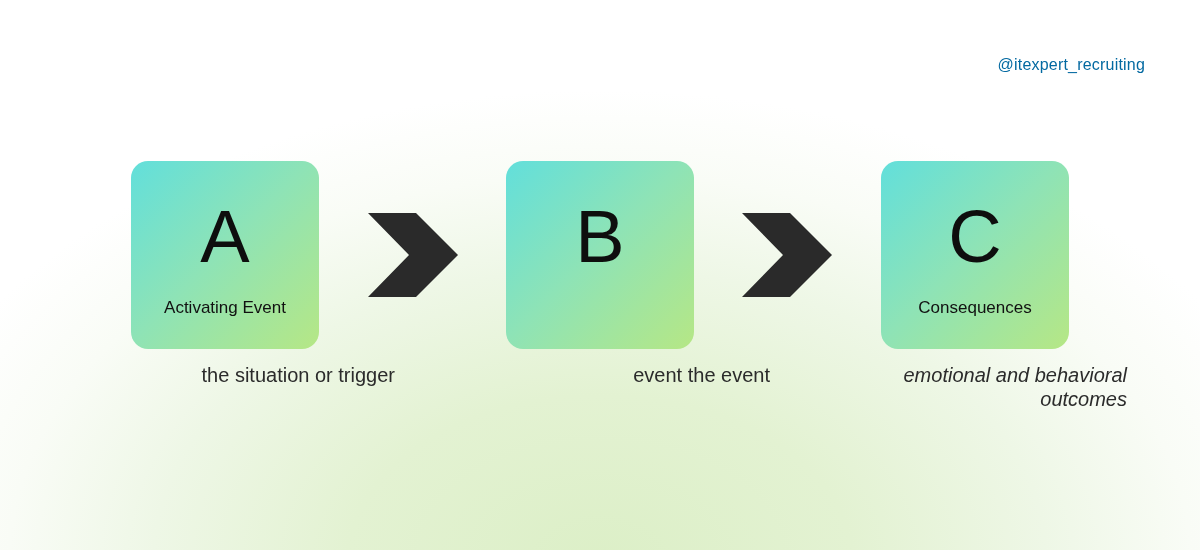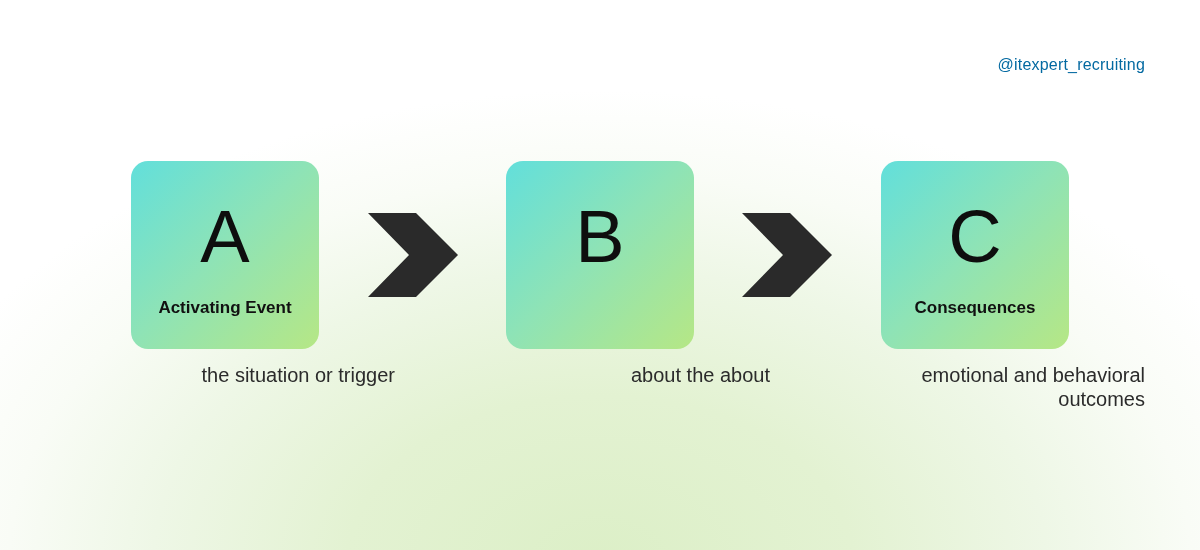--- a/index.html
+++ b/index.html
@@ -57,21 +57,20 @@
       font-weight: 400;
     }
     .card-label {
       position: absolute;
       left: 0; right: 0;
       top: 136px;
       text-align: center;
       font-size: 17px;
       line-height: 22px;
       color: #111111;
-      font-weight: bold;
     }
     .desc {
       position: absolute;
       top: 363px;
       width: 340px;
       text-align: center;
       font-size: 20px;
       line-height: 24px;
       color: #2b2b2b;
     }
@@ -103,29 +102,29 @@
 <svg class="chevron" style="left:368px;" viewBox="0 0 90 84">
   <polygon points="0,0 48,0 90,42 48,84 0,84 41,42" fill="#2a2a2a"></polygon>
 </svg>
 
 <div class="step" style="left:506px;">
   <div class="card">
     <div class="card-letter">B</div>
   </div>
 </div>
 <div class="desc" style="left:430px;">
-  <span>about the about</span>
+  <span>event the event</span>
 </div>
 
 <svg class="chevron" style="left:742px;" viewBox="0 0 90 84">
   <polygon points="0,0 48,0 90,42 48,84 0,84 41,42" fill="#2a2a2a"></polygon>
 </svg>
 
 <div class="step" style="left:881px;">
   <div class="card">
     <div class="card-letter">C</div>
     <div class="card-label">Consequences</div>
   </div>
 </div>
-<div class="desc" style="left:805px;">
+<div class="desc" style="left:787px;font-style:italic;">
   <span>emotional and behavioral</span>
   <span>outcomes</span>
 </div>
 
 </body></html>

